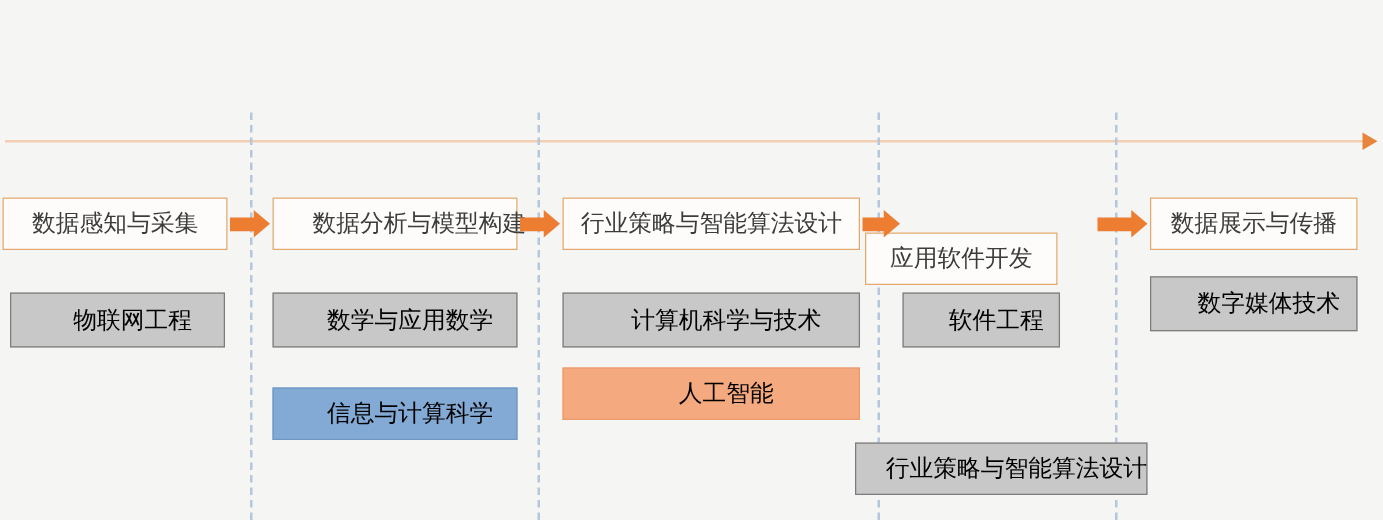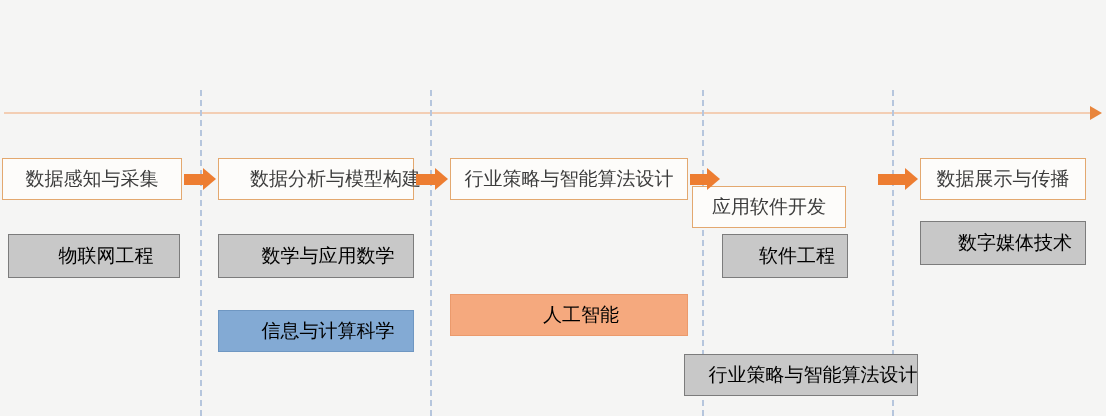--- a/index.html
+++ b/index.html
@@ -158,20 +158,21 @@
     <div class="tail" style="width:18px;"></div>
     <div class="head" style="left:17px;"></div>
   </div>
   <div class="barrow" style="left:878px; top:168px; width:40px;">
     <div class="tail" style="width:28px;"></div>
     <div class="head" style="left:27px;"></div>
   </div>
 
   <div class="major gray" style="left:8px;   top:234px; width:172px; height:44px;">物联网工程</div>
   <div class="major gray" style="left:218px; top:234px; width:196px; height:44px;">数学与应用数学</div>
+  <div class="major gray" style="left:450px; top:234px; width:238px; height:44px;">计算机科学与技术</div>
   <div class="major gray" style="left:722px; top:234px; width:126px; height:44px;">软件工程</div>
   <div class="major gray" style="left:920px; top:221px; width:166px; height:44px;">数字媒体技术</div>
 
   <div class="major blue" style="left:218px; top:294px; width:196px; height:42px;margin-top:16px;">信息与计算科学</div>
   <div class="major orange" style="left:450px; top:294px; width:238px; height:42px;">人工智能</div>
 
   <div class="major gray" style="left:684px; top:354px; width:234px; height:42px;">行业策略与智能算法设计</div>
 
 </div>
 

